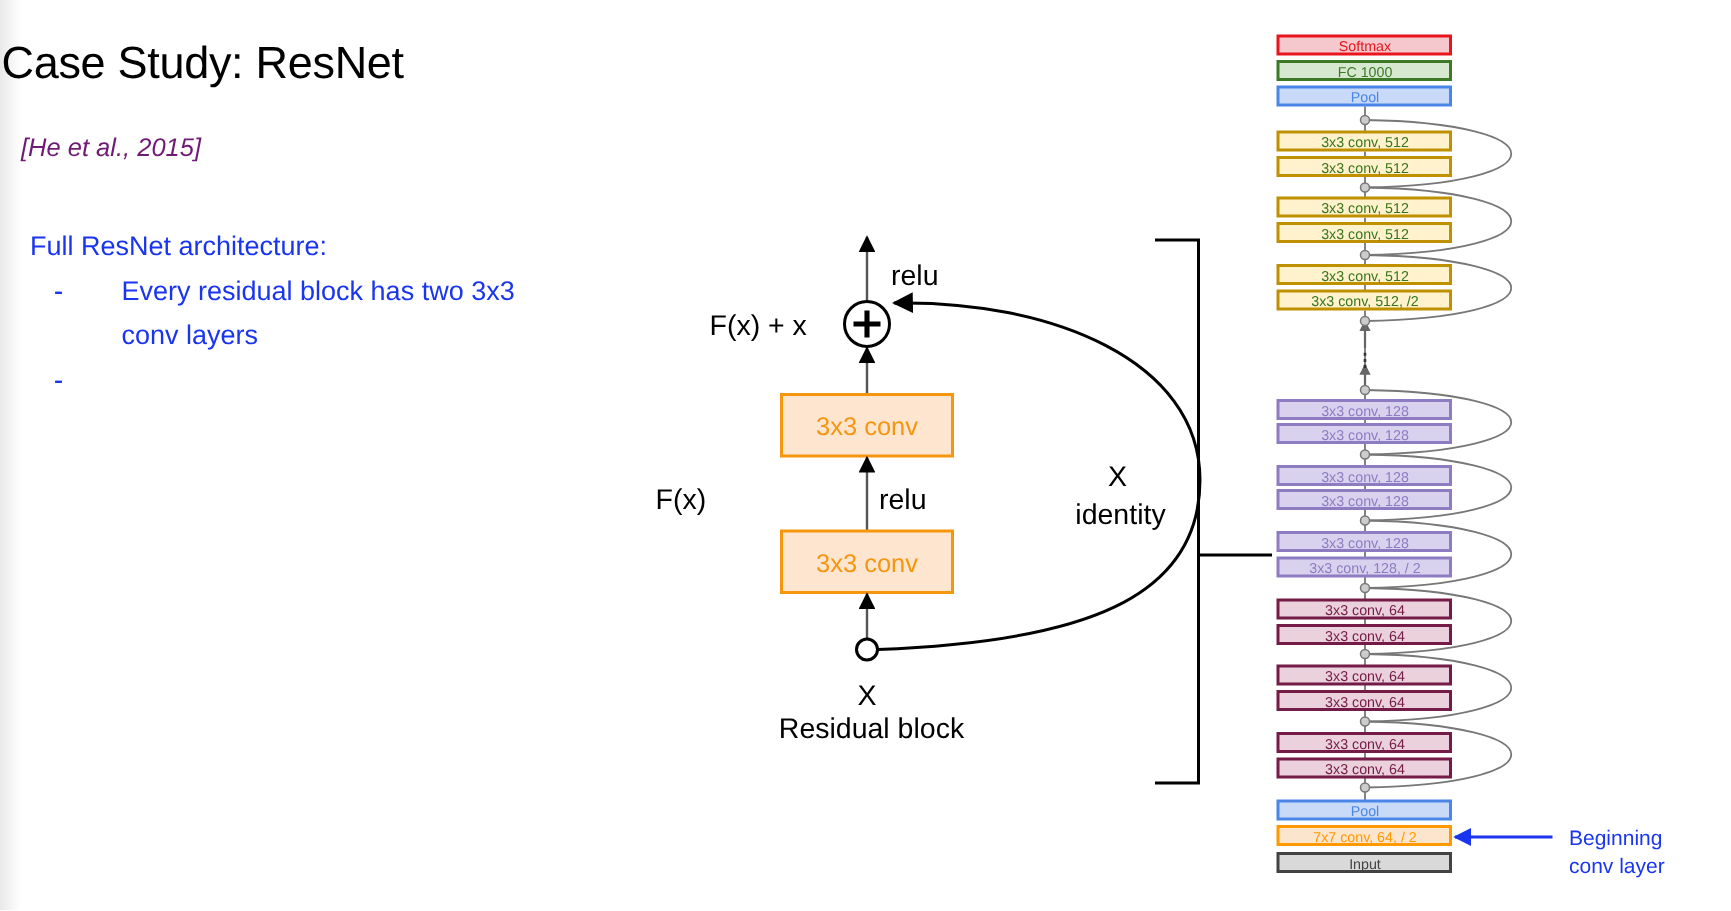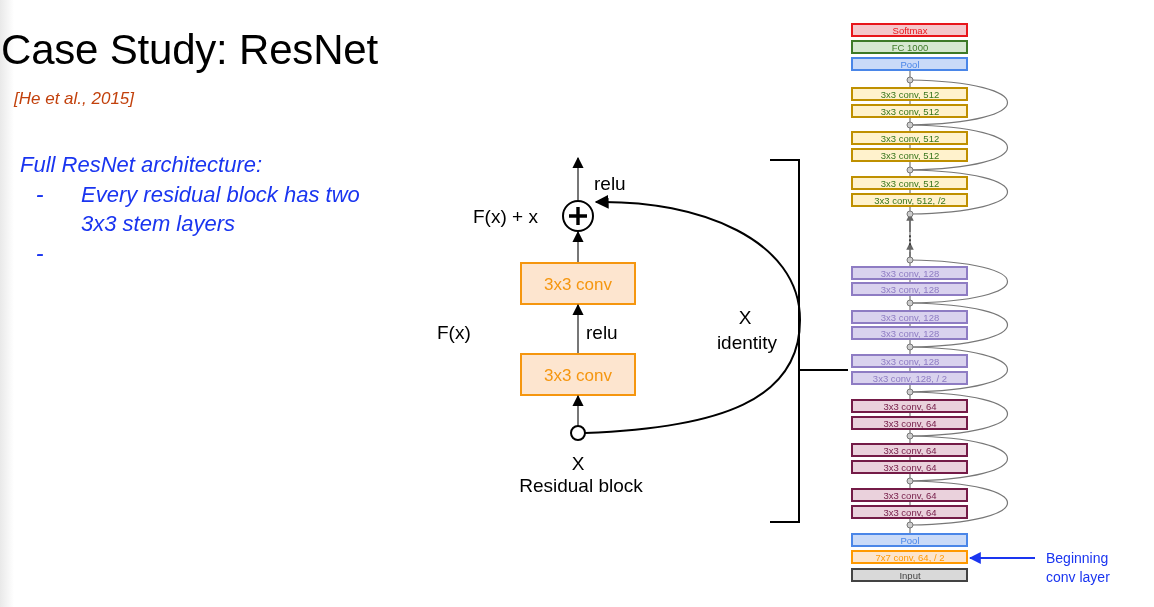--- a/index.html
+++ b/index.html
@@ -7,49 +7,49 @@
       width: 1154px; height: 607px; position: relative; overflow: hidden;
       background: #ffffff;
       font-family: "Liberation Sans", sans-serif;
     }
     .edge-shade {
       position: absolute; left: 0; top: 0; width: 14px; height: 607px;
       background: linear-gradient(to right, #e9e9e9, #ffffff);
     }
     .title {
       position: absolute; left: 1px; top: 26px;
-      font-size: 42px; color: #000; white-space: nowrap; letter-spacing: -0.2px;
+      font-size: 30px; color: #000; white-space: nowrap; letter-spacing: -0.2px;
     }
     .citation {
       position: absolute; left: 14px; top: 89px;
-      font-size: 17px; font-style: italic; color: #c2410c; white-space: nowrap;
+      font-size: 17px; font-style: italic; color: #701a75; white-space: nowrap;
     }
     .bullets {
       position: absolute; left: 20px; top: 150px; width: 360px;
-      color: #1a35f0; font-size: 22px; line-height: 29.5px; font-style: italic;
+      color: #1a35f0; font-size: 18px; line-height: 29.5px;
     }
     .bullets .head { white-space: nowrap; }
     .bullets ul { list-style: none; margin: 0; padding: 0; }
     .bullets li { position: relative; padding-left: 61px; }
     .bullets li .dash { position: absolute; left: 16px; top: 0; }
     svg text { font-family: "Liberation Sans", sans-serif; }
   </style>
 </head>
 <body>
 
 <div class="edge-shade"></div>
 
 <div class="title">Case Study: ResNet</div>
 <div class="citation">[He et al., 2015]</div>
 
 <div class="bullets">
   <div class="head">Full ResNet architecture:</div>
   <ul>
     <li><span class="dash">-</span></li>
-    <li><span class="dash">-</span><span>Every residual block has two 3x3 stem layers</span></li>
+    <li><span class="dash">-</span><span>Every residual block has two 3x3 conv layers</span></li>
     <li><span class="dash">-</span></li>
     <li><span class="dash">-</span></li>
   </ul>
 </div>
 
 <svg id="diagram" width="1154" height="607" style="position:absolute;left:0;top:0;" xmlns="http://www.w3.org/2000/svg">
   <defs>
     <marker id="ah" viewBox="0 0 10 10" refX="9" refY="5" markerWidth="7" markerHeight="7" orient="auto">
       <path d="M0,0 L10,5 L0,10 z" fill="#000"></path>
     </marker>

